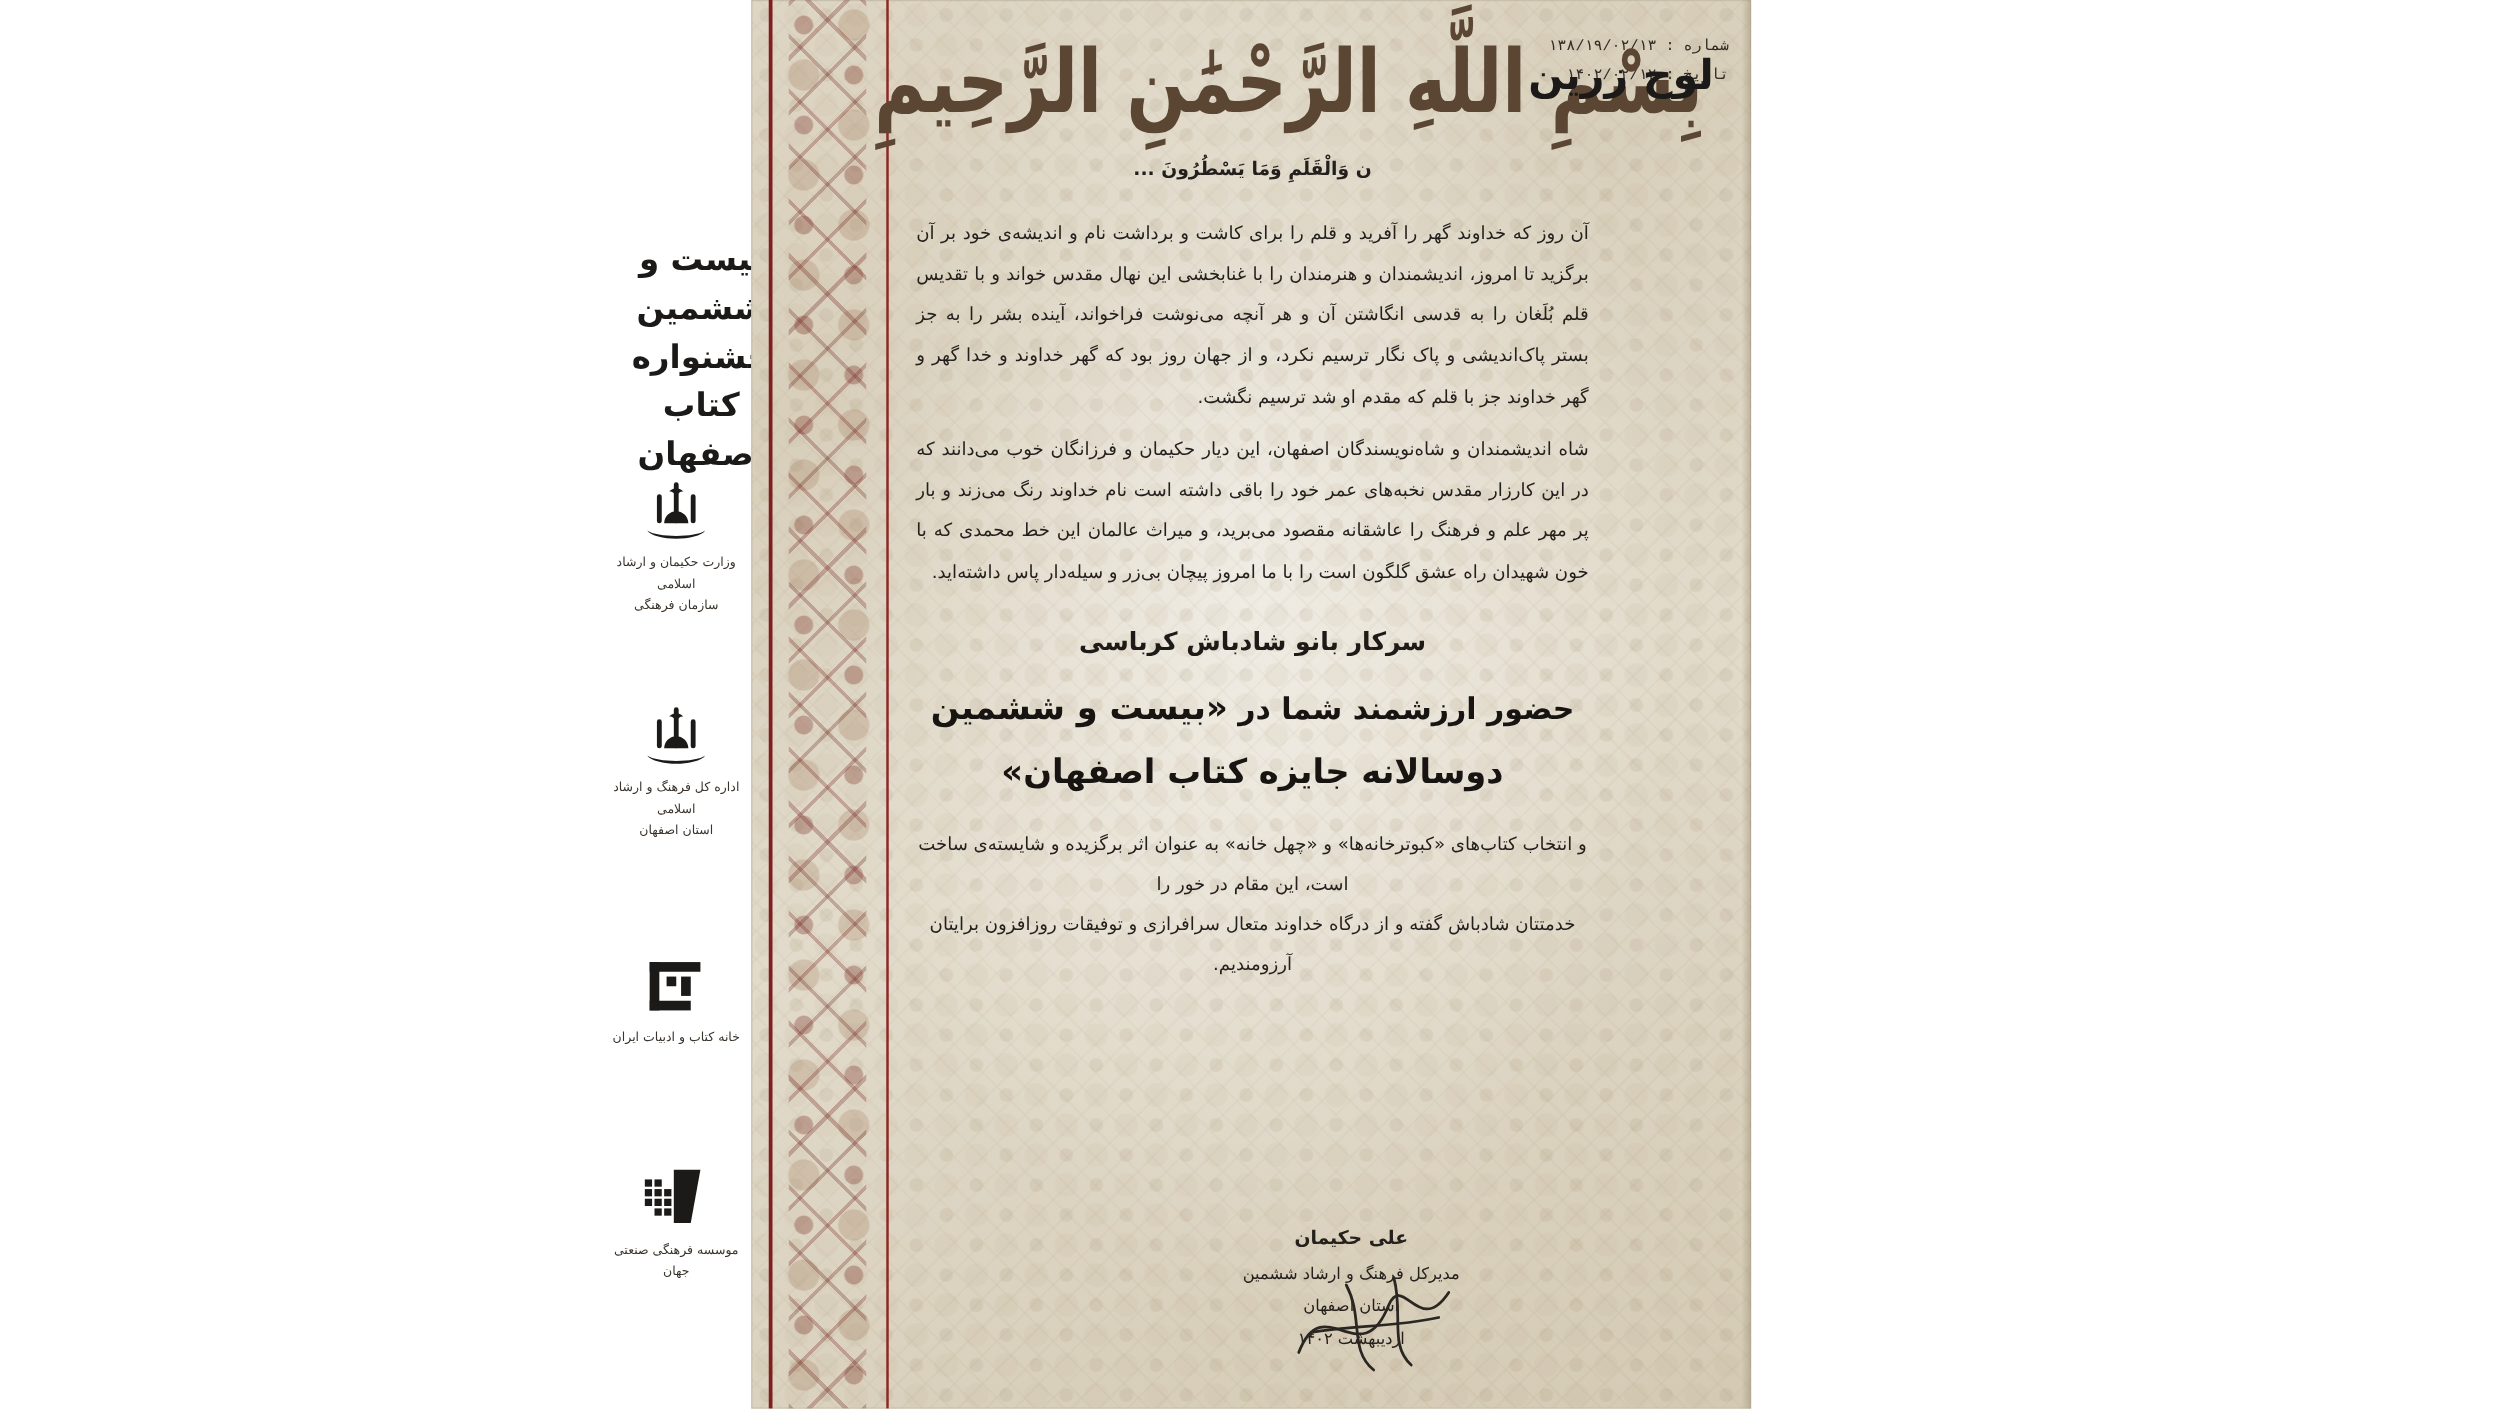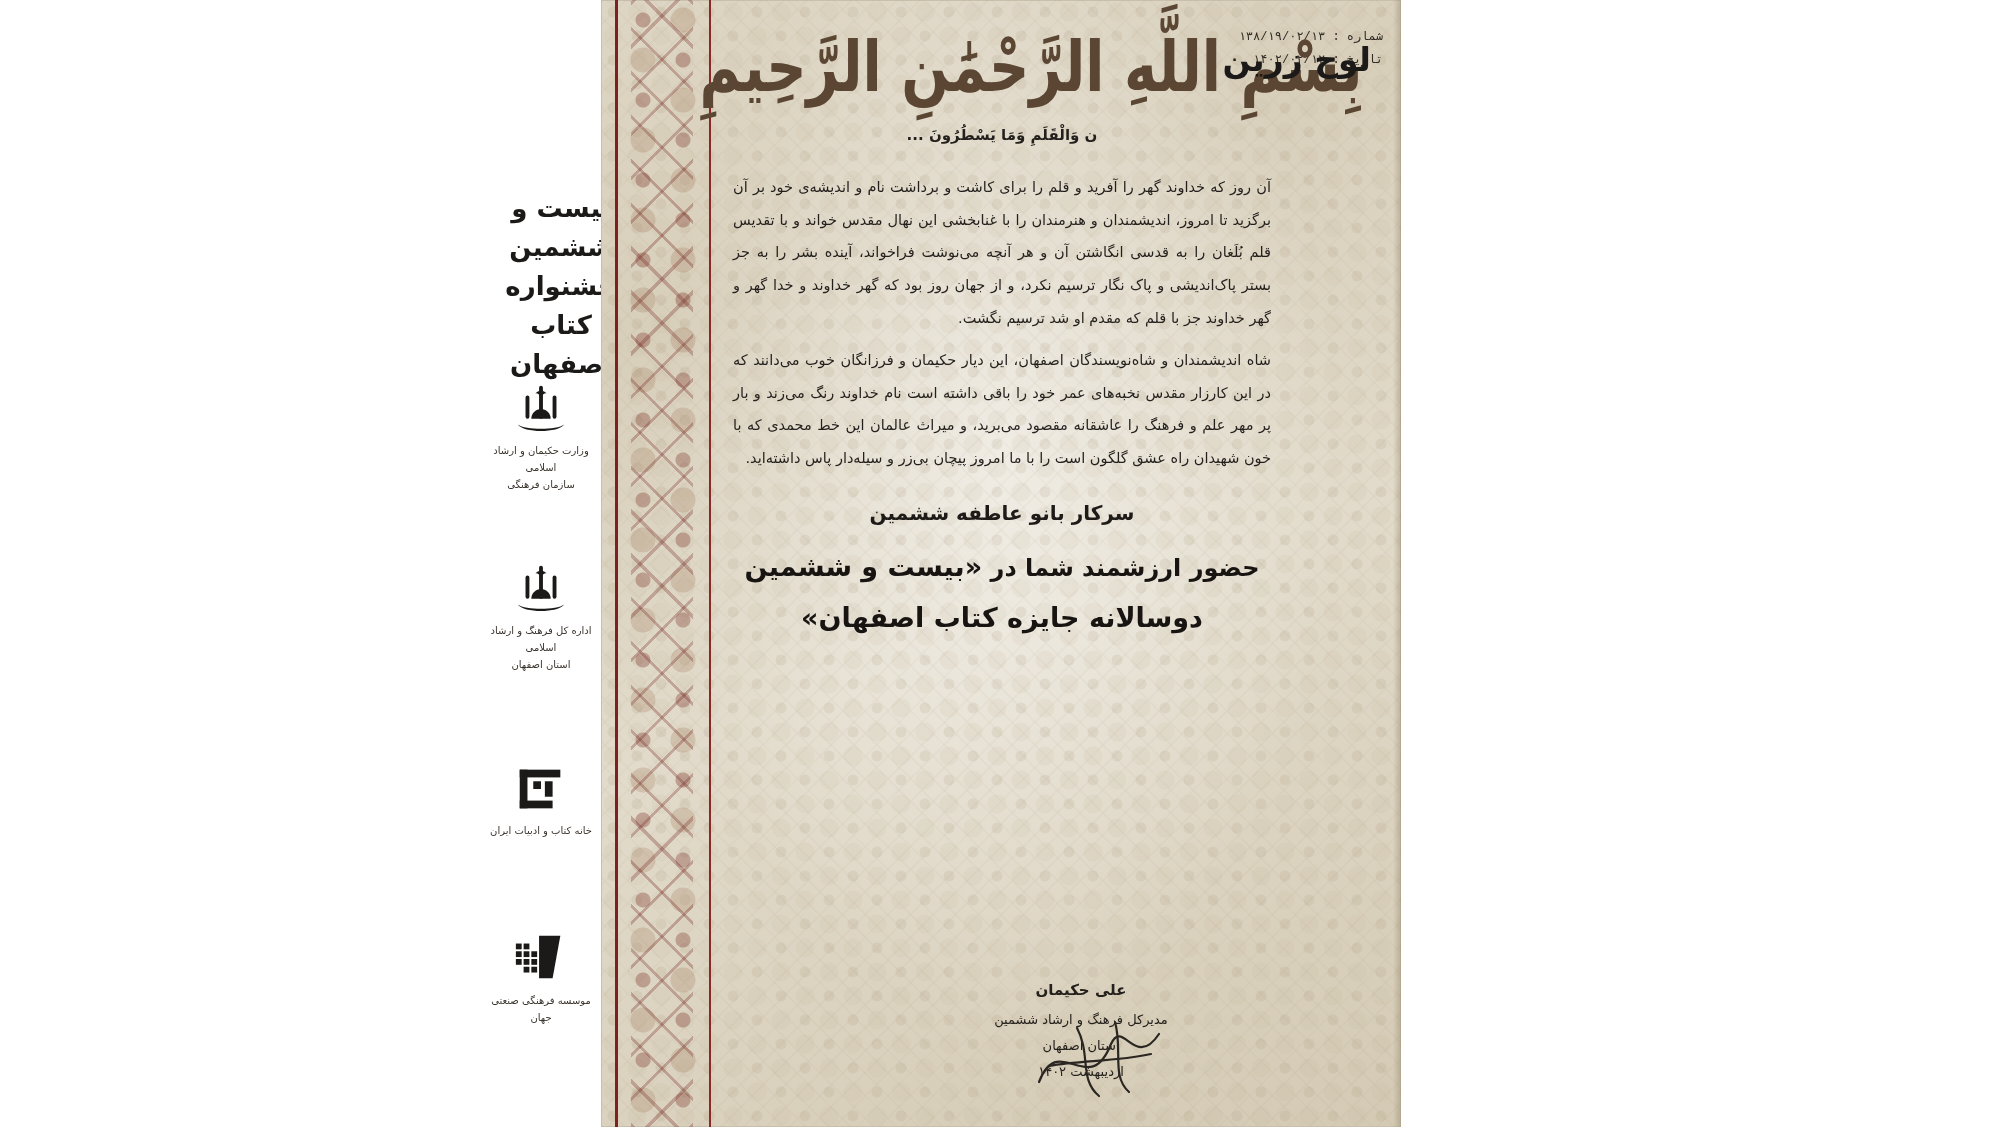--- a/index.html
+++ b/index.html
@@ -370,28 +370,32 @@
     <div class="vertical-title" style="top:40px; right:30px;">لوح زرین</div>
 
     <div class="body-block">
       <div class="salutation-top">ن وَالْقَلَمِ وَمَا يَسْطُرُونَ ...</div>
 
       <p class="paragraph">آن روز که خداوند گهر را آفرید و قلم را برای کاشت و برداشت نام و اندیشه‌ی خود بر آن برگزید تا امروز، اندیشمندان و هنرمندان را با غنابخشی این نهال مقدس خواند و با تقدیس قلم بُلَغان را به قدسی انگاشتن آن و هر آنچه می‌نوشت فراخواند، آینده بشر را به جز بستر پاک‌اندیشی و پاک نگار ترسیم نکرد، و از جهان روز بود که گهر خداوند و خدا گهر و گهر خداوند جز با قلم که مقدم او شد ترسیم نگشت.</p>
       <p class="paragraph">شاه اندیشمندان و شاه‌نویسندگان اصفهان، این دیار حکیمان و فرزانگان خوب می‌دانند که در این کارزار مقدس نخبه‌های عمر خود را باقی داشته است نام خداوند رنگ می‌زند و بار پر مهر علم و فرهنگ را عاشقانه مقصود می‌برید، و میراث عالمان این خط محمدی که با خون شهیدان راه عشق گلگون است را با ما امروز پیچان بی‌زر و سیله‌دار پاس داشته‌اید.</p>
 
       <div class="recipient">
         <span>سرکار بانو</span>
-        <span>عاطفه ششمین</span>
+        <span>شادباش کرباسی</span>
       </div>
 
       <div class="award-line">
         <span>حضور ارزشمند شما در</span>
         <span class="quoted">«بیست و ششمین دوسالانه جایزه کتاب اصفهان»</span>
       </div>
 
+      <div class="closing">
+        <div>و انتخاب کتاب‌های «کبوترخانه‌ها» و «چهل خانه» به عنوان اثر برگزیده و شایسته‌ی ساخت است، این مقام در خور را</div>
+        <div>خدمتتان شادباش گفته و از درگاه خداوند متعال سرافرازی و توفیقات روزافزون برایتان آرزومندیم.</div>
+      </div>
     </div>
 
     <div class="signature">
       <div class="sig-name">علی حکیمان</div>
       <div>مدیرکل فرهنگ و ارشاد ششمین</div>
       <div>استان اصفهان</div>
       <div>اردیبهشت ۱۴۰۲</div>
     </div>
 
     <svg class="sig-scribble" viewBox="0 0 170 95">

